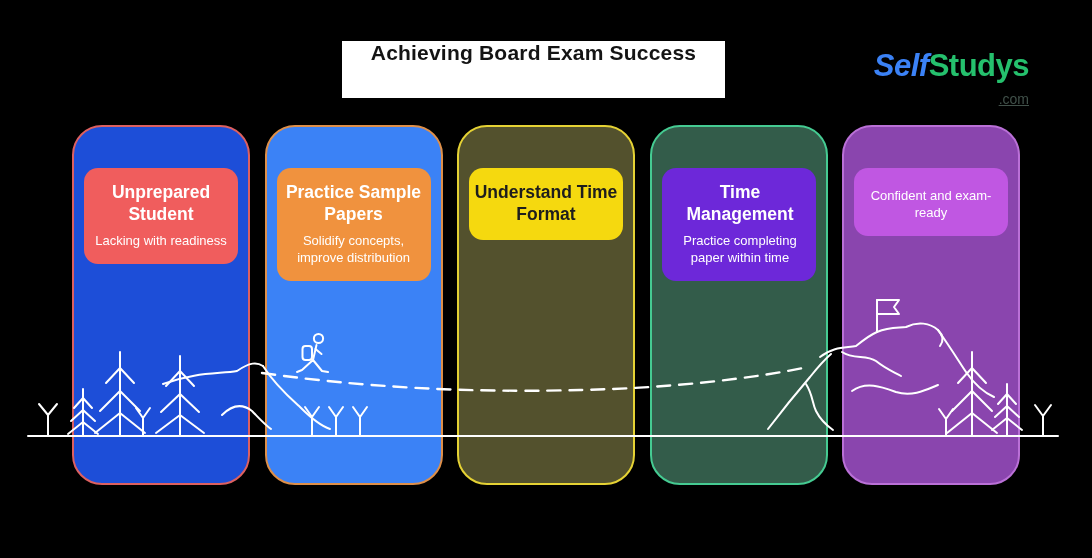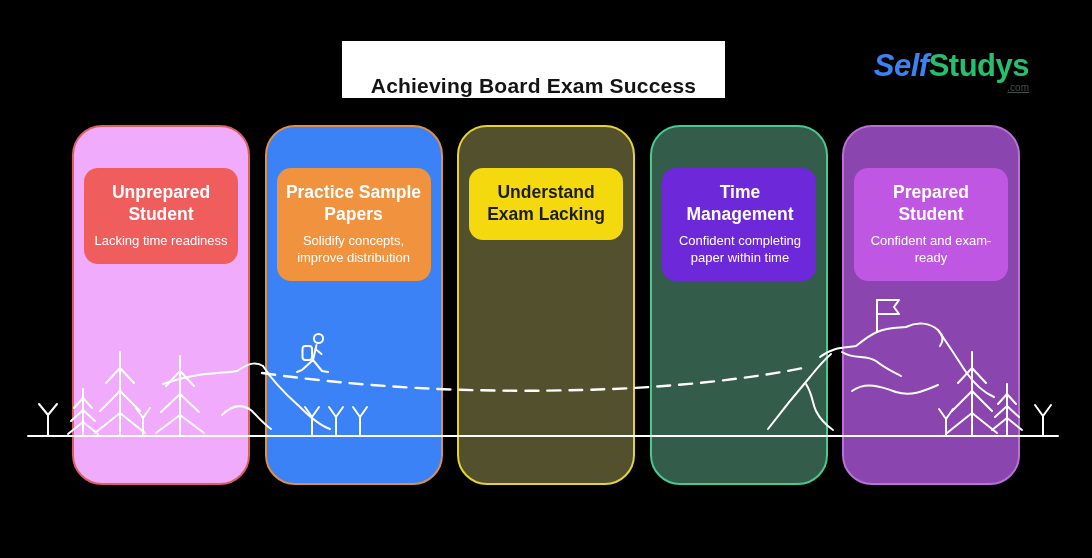--- a/index.html
+++ b/index.html
@@ -3,26 +3,26 @@
 <meta charset="utf-8">
 <style>
   html,body{margin:0;padding:0;background:#000;}
   .stage{
     position:relative;width:1092px;height:558px;background:#000;overflow:hidden;
     font-family:"Liberation Sans", sans-serif;
   }
   
   .title-box{
     position:absolute;left:342px;top:41px;width:383px;height:57px;background:#ffffff;
-    display:flex;align-items:flex-end;justify-content:center;
+    display:flex;align-items:flex-start;justify-content:center;
   }
   .title-box .title{font-size:21px;font-weight:bold;color:#141414;letter-spacing:.2px;}
   .logo{position:absolute;top:50px;right:63px;text-align:right;line-height:1;}
   .logo .wordmark{font-size:31px;font-weight:bold;letter-spacing:-0.5px;}
-  .logo .suffix{font-size:10px;margin-top:2px;text-decoration:underline;}
+  .logo .suffix{font-size:14px;margin-top:11px;text-decoration:underline;}
   
   .panels{position:absolute;left:72px;top:125px;display:flex;gap:14.5px;}
   .panel{
     width:178px;height:360px;border-radius:30px;border:2px solid;box-sizing:border-box;
   }
   .card{
     margin:41px 10px 0;border-radius:14px;padding:13px 5px 14px;text-align:center;
   }
   .card-title{font-size:17.5px;font-weight:bold;line-height:1.28;}
   .card-subtitle{font-size:13px;line-height:1.3;margin-top:7px;}
@@ -42,50 +42,49 @@
 
   <div class="logo">
     <div class="wordmark">
       <span style="color: rgb(59, 130, 246); font-style: italic;">Self</span><span style="color: rgb(37, 192, 109); text-align: right;">Studys</span>
     </div>
     <div class="suffix" style="color: rgb(65, 81, 74);">.com</div>
   </div>
 
   <div class="panels">
 
-    <div class="panel" style="background-color: #f0abfc; border-color: rgb(221, 96, 96);">
+    <div class="panel" style="background-color: #1d4ed8; border-color: rgb(221, 96, 96);">
       <div class="card" style="background-color: rgb(240, 93, 93); color: rgb(255, 255, 255);">
         <div class="card-title">Unprepared Student</div>
-        <div class="card-subtitle">Lacking time readiness</div>
+        <div class="card-subtitle">Lacking with readiness</div>
       </div>
     </div>
 
     <div class="panel" style="background-color: #3b82f6; border-color: rgb(222, 143, 73);">
       <div class="card" style="background-color: rgb(240, 146, 62); color: rgb(255, 255, 255);">
         <div class="card-title">Practice Sample Papers</div>
         <div class="card-subtitle">Solidify concepts, improve distribution</div>
       </div>
     </div>
 
     <div class="panel" style="background-color: rgb(83, 81, 45); border-color: rgb(229, 210, 52);">
       <div class="card" style="background-color: rgb(245, 217, 15); color: rgb(29, 29, 29);">
-        <div class="card-title">Understand Exam Lacking</div>
+        <div class="card-title">Understand Time Format</div>
       </div>
     </div>
 
     <div class="panel" style="background-color: rgb(51, 92, 74); border-color: rgb(69, 203, 146);">
       <div class="card" style="background-color: #6d28d9; color: rgb(255, 255, 255); padding-left: 8px;">
         <div class="card-title">Time Management</div>
-        <div class="card-subtitle">Confident completing paper within time</div>
+        <div class="card-subtitle">Practice completing paper within time</div>
       </div>
     </div>
 
     <div class="panel" style="background-color: rgb(138, 69, 174); border-color: rgb(186, 112, 215);">
       <div class="card" style="background-color: rgb(192, 87, 226); color: rgb(255, 255, 255);">
-        <div class="card-title">Prepared Student</div>
         <div class="card-subtitle">Confident and exam-ready</div>
       </div>
     </div>
 
   </div>
 
   <svg class="art" width="1092" height="558" viewBox="0 0 1092 558" style="stroke: rgb(255, 255, 255);">
 
     <path d="M28,436 L1058,436"></path>
 

